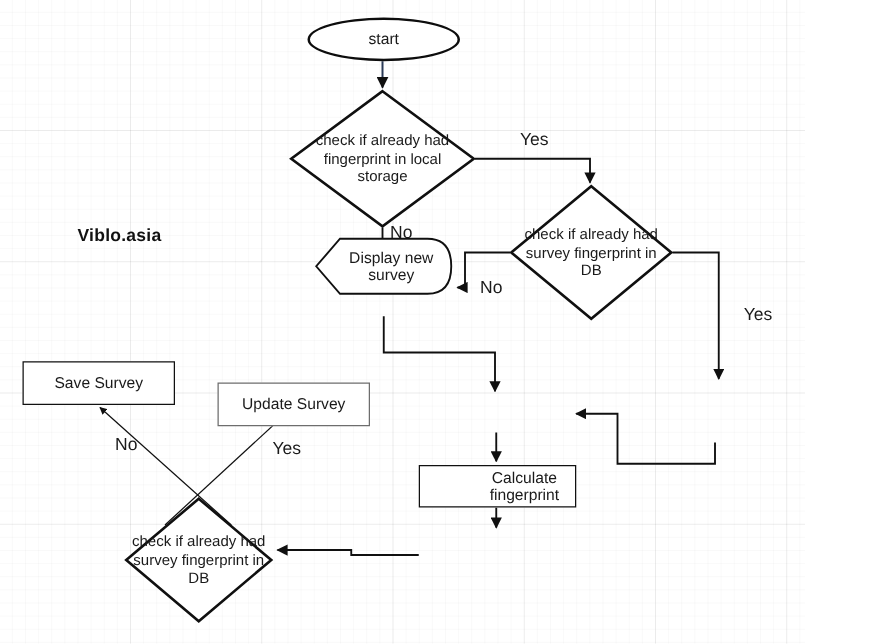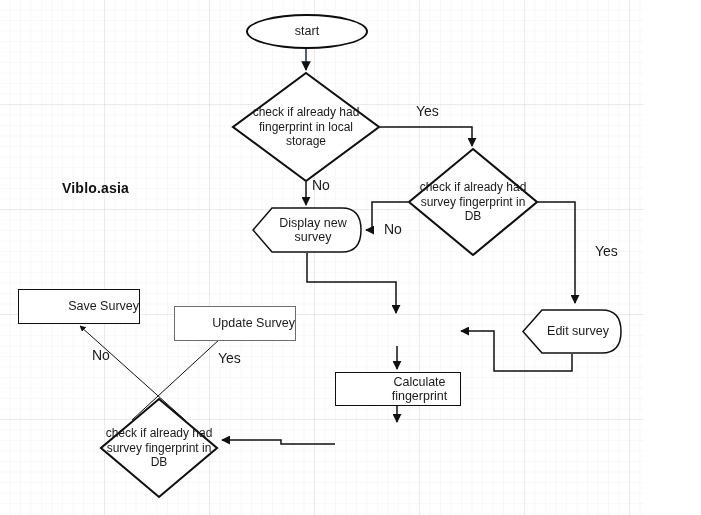--- a/index.html
+++ b/index.html
@@ -37,21 +37,20 @@
     justify-content: center;
     text-align: center;
     color: #1a1a1a;
     font-size: 12.5px;
     line-height: 14.5px;
     font-family: "Liberation Sans", sans-serif;
     background: #ffffff;
   }
   .rect {
     border: 1.4px solid #101010;
-    justify-content: flex-end;
   }
   .rect.sel {
     border: 1.8px solid #6d6d6d;
   }
   .ellipse {
     border: 2.2px solid #0d0d0d;
     border-radius: 50%;
   }
   .diamond-wrap {
     position: absolute;
@@ -168,33 +167,27 @@
     <div class="diamond-label" style="white-space:normal; padding:0 14px; box-sizing:border-box;">check if already had fingerprint in local storage</div>
   </div>
 
   <div class="diamond-wrap" style="left:408px; top:148px; width:130px; height:108px;">
     <svg width="130" height="108" viewBox="0 0 130 108" xmlns="http://www.w3.org/2000/svg">
       <polygon points="65,1 129,54 65,107 1,54" fill="#ffffff" stroke="#101010" stroke-width="2.1"></polygon>
     </svg>
     <div class="diamond-label" style="white-space:normal; width:118px; left:6px;">check if already had survey fingerprint in DB</div>
   </div>
 
-  <div class="flag-wrap" style="left:252px; top:207px; width:110px; height:46px;">
+  <div class="flag-wrap" style="left:252px; top:190px; width:110px; height:46px;">
     <svg width="110" height="46" viewBox="0 0 110 46" xmlns="http://www.w3.org/2000/svg">
       <path d="M 20 1 L 90 1 Q 109 1 109 23 Q 109 45 90 45 L 20 45 L 1 23 Z" fill="#ffffff" stroke="#101010" stroke-width="1.5"></path>
     </svg>
     <div class="flag-label" style="padding-left:12px; box-sizing:border-box;">Display new survey</div>
   </div>
 
-  <div class="flag-wrap" style="left:522px; top:309px; width:100px; height:45px;">
-    <svg width="100" height="45" viewBox="0 0 100 45" xmlns="http://www.w3.org/2000/svg">
-      <path d="M 20 1 L 80 1 Q 99 1 99 22.5 Q 99 44 80 44 L 20 44 L 1 22.5 Z" fill="#ffffff" stroke="#101010" stroke-width="1.5"></path>
-    </svg>
-    <div class="flag-label" style="padding-left:12px; box-sizing:border-box;">Edit  survey</div>
-  </div>
 
   <div class="node rect" style="left:18px; top:289px; width:122px; height:35px;">
     <span>Save Survey</span>
   </div>
 
   <div class="node rect sel" style="left:174px; top:306px; width:122px; height:35px;">
     <span>Update Survey</span>
   </div>
 
 

